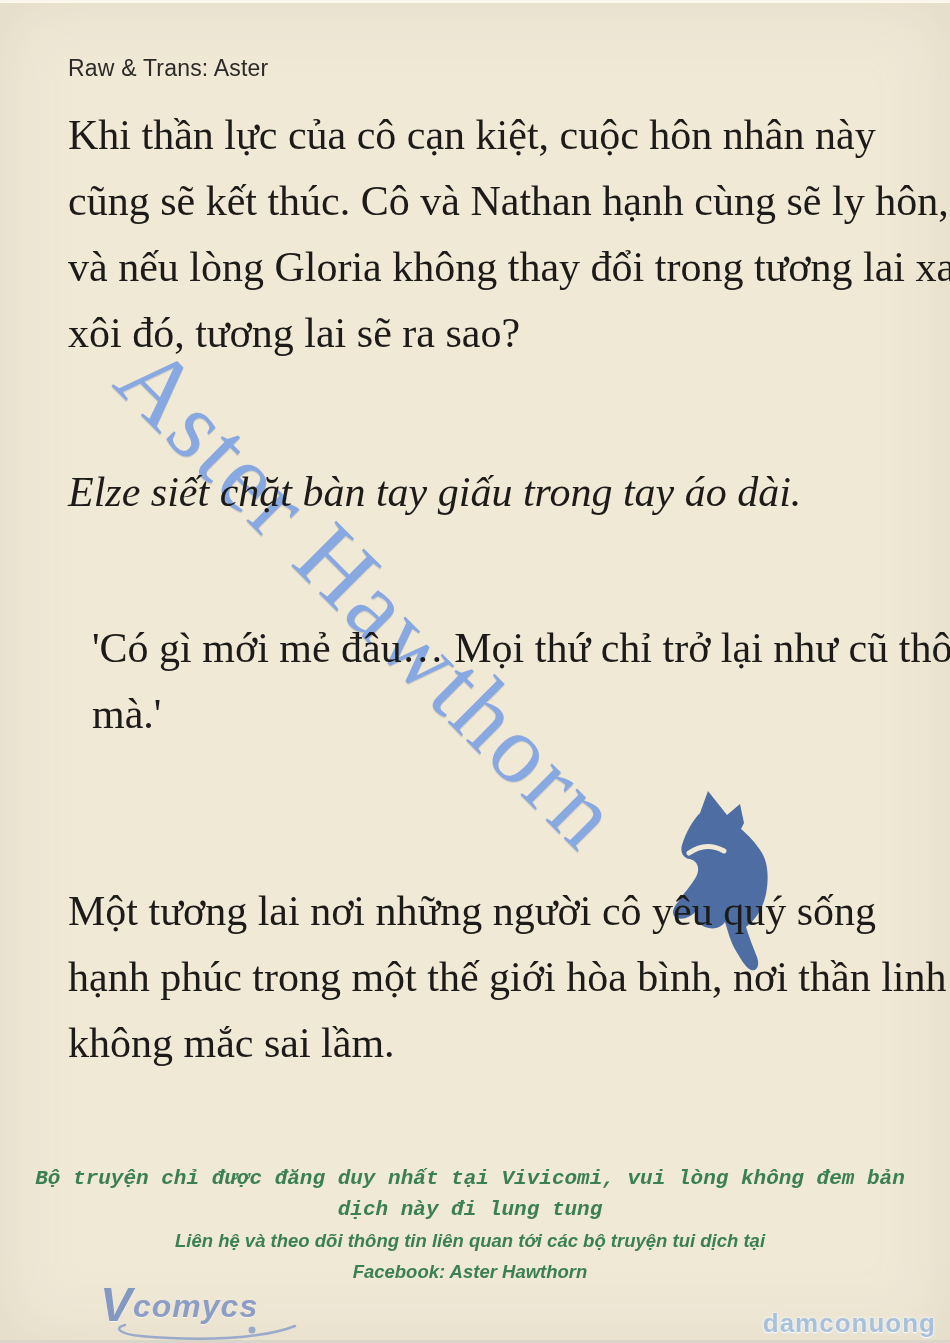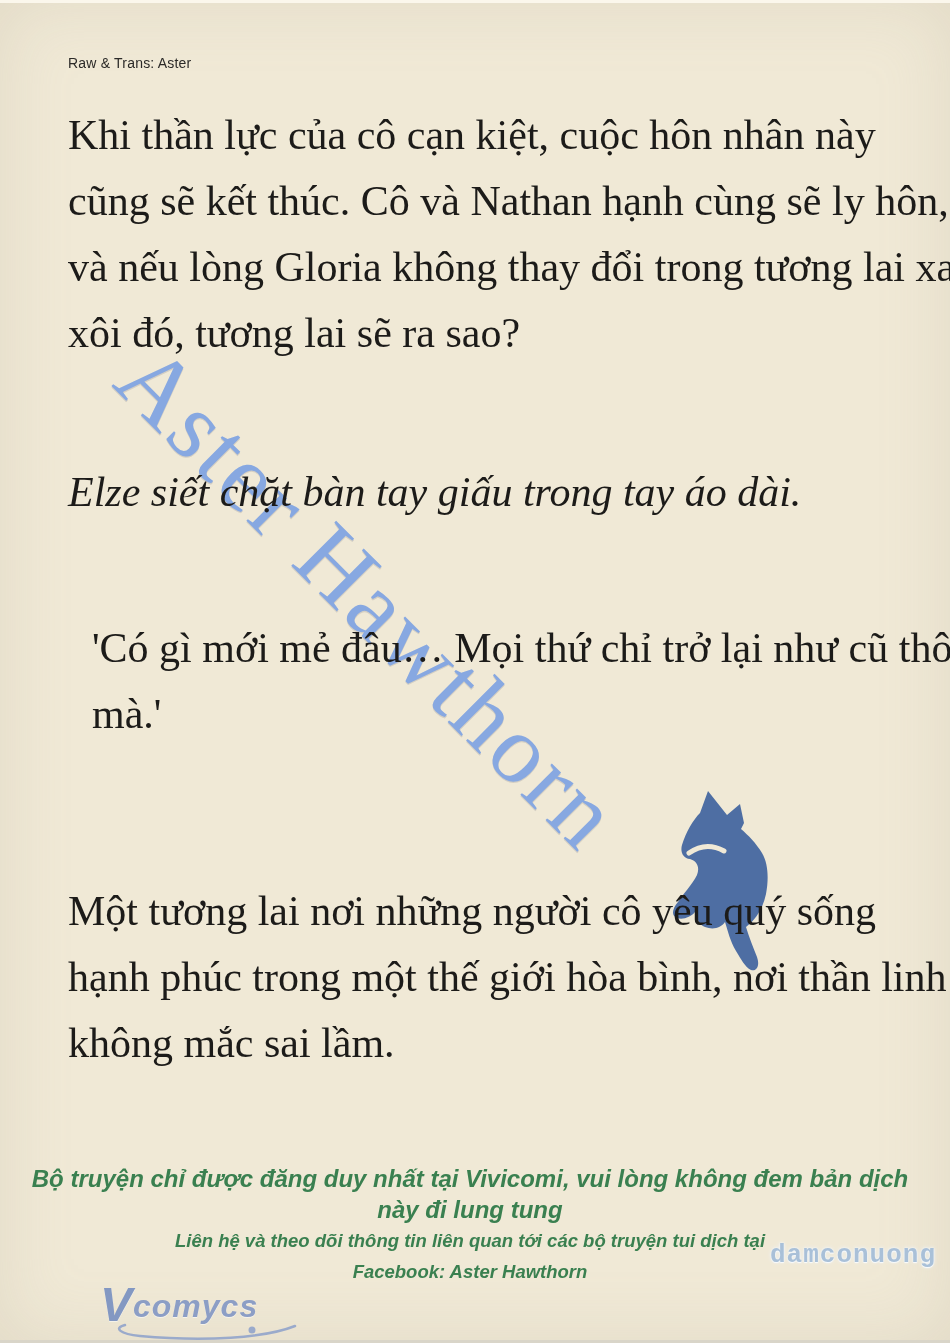--- a/index.html
+++ b/index.html
@@ -7,21 +7,21 @@
     position:relative;
     width:950px;height:1343px;
     background:#f0e9d6;
     overflow:hidden;
     font-family:"Liberation Serif", serif;
     box-shadow:inset 0 0 70px rgba(175,165,140,0.22);
   }
   .credit{
     position:absolute;left:68px;top:55px;
     font-family:"Liberation Sans", sans-serif;
-    font-size:14px;color:#2b2a28;letter-spacing:.2px;
+    font-size:23px;color:#2b2a28;letter-spacing:.2px;
     z-index:3;
   }
   .watermark{
     position:absolute;left:168px;top:328px;
     font-family:"Liberation Serif", serif;
     font-size:97px;line-height:1;letter-spacing:3px;
     color:#7fa3e2;opacity:.92;
     transform:rotate(45deg);transform-origin:0 0;
     white-space:nowrap;z-index:1;
     text-shadow:1px 1px 0 rgba(120,120,130,0.25);
@@ -37,35 +37,35 @@
   #p2{top:459px;font-style:italic;}
   #p3{top:615px;margin-left:24px;}
   #p4{top:878px;}
   .footer{
     position:absolute;left:30px;width:880px;top:1163px;
     text-align:center;z-index:2;
     font-family:"Liberation Sans", sans-serif;
     font-style:italic;font-weight:bold;
     color:#3a8050;line-height:31px;font-size:18.5px;
   }
-  .footer .f1{font-size:24px;}
+  .footer .f1{font-size:21px;font-family:Liberation Mono, monospace;}
   .vcomycs{
     position:absolute;left:52px;top:1288px;z-index:2;
     font-family:"Liberation Sans", sans-serif;
     font-style:italic;font-weight:bold;
     color:#8c9ec5;white-space:nowrap;
     font-size:32px;letter-spacing:1px;
     text-shadow:0 1px 0 rgba(255,255,255,0.5);
     margin-left:48px;
   }
   .vcomycs .v-big{font-size:48px;line-height:30px;vertical-align:-4px;color:#8398c2;}
   .vcomycs-flourish{position:absolute;left:95px;top:1322px;z-index:2;}
   .site-mark{
-    position:absolute;right:14px;top:1240px;z-index:2;
-    font-family:Liberation Mono, monospace;
+    position:absolute;right:14px;top:1308px;z-index:2;
+    font-family:Liberation Sans, sans-serif;
     font-weight:bold;font-size:26px;letter-spacing:1px;
     color:#a9c0d8;
     text-shadow:0 0 2px #f4f8fc,0 0 4px #eef3f8,0 1px 1px #ffffff;
   }
   .bottom-edge{position:absolute;left:0;right:0;bottom:0;height:3px;background:#d9d5c9;z-index:4;}
   .top-edge{position:absolute;left:0;right:0;top:0;height:3px;background:#fbf7ec;z-index:4;}
 </style>
 </head>
 <body>
 

